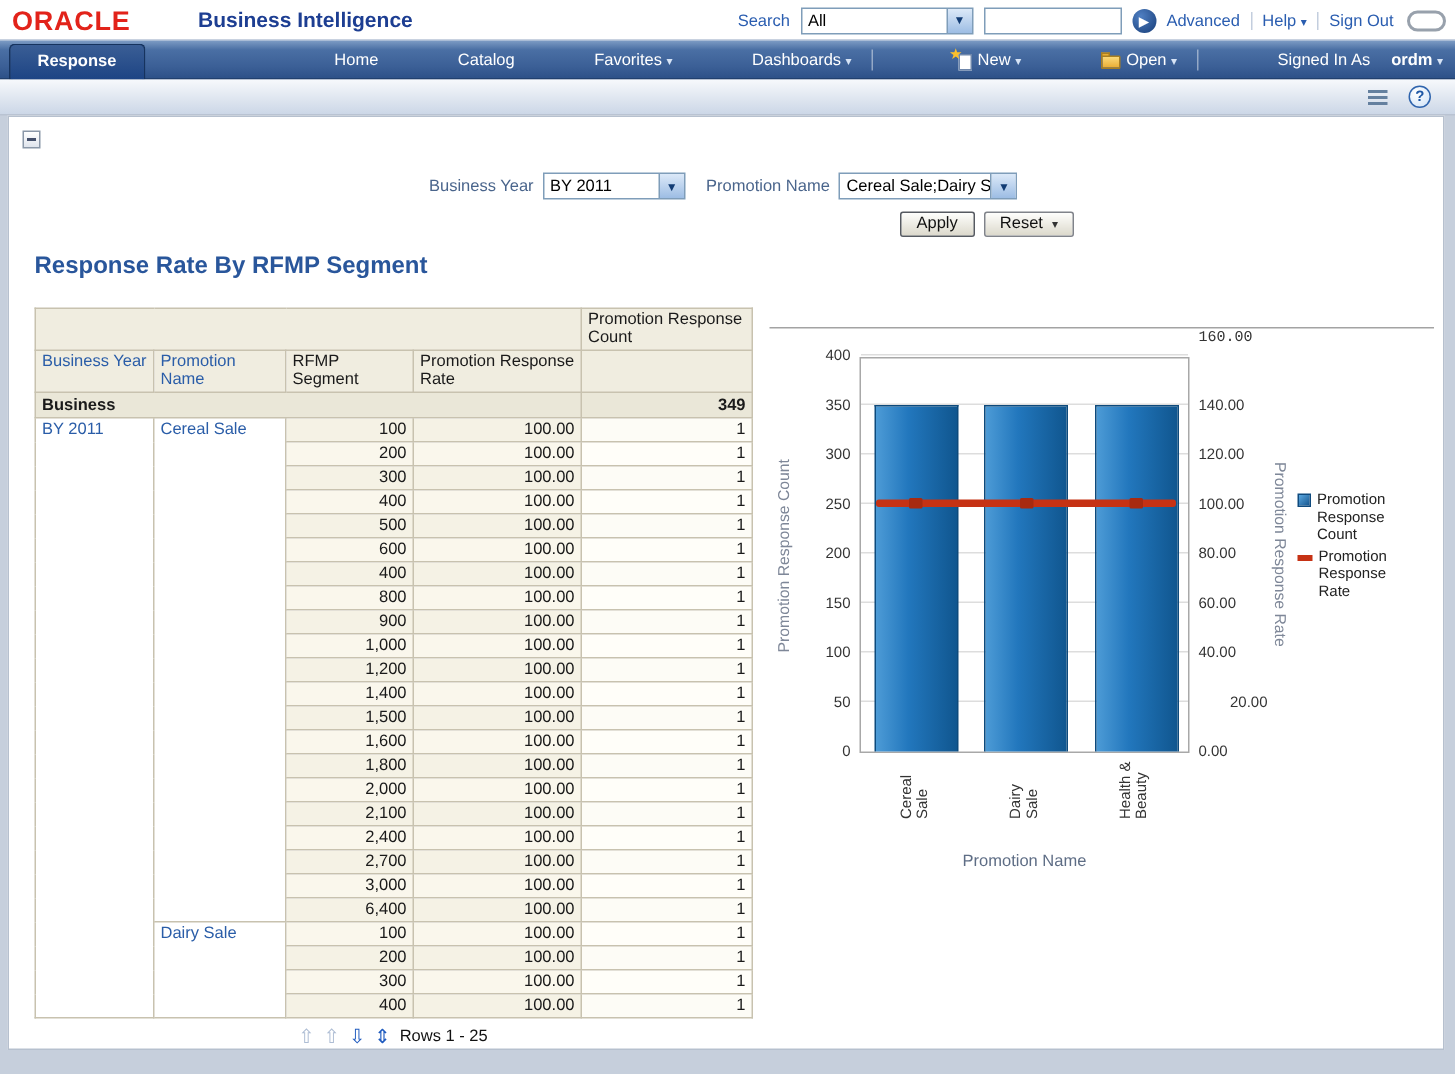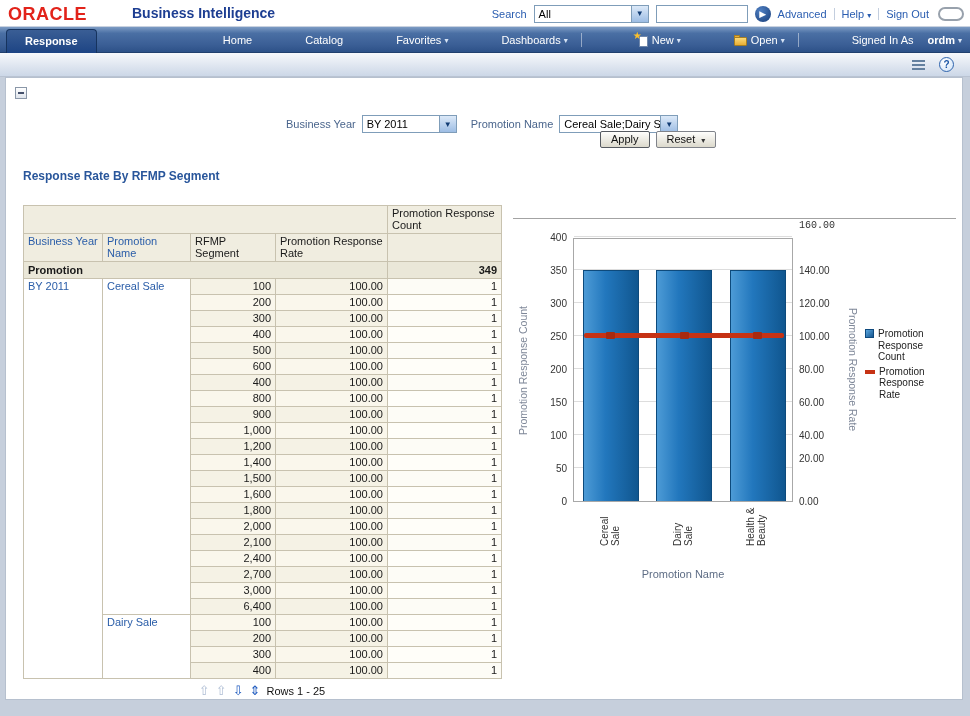--- a/index.html
+++ b/index.html
@@ -96,29 +96,29 @@
   .collapse-box {
     position: absolute; left: 9px; top: 9px; width: 12px; height: 12px;
     border: 1px solid #8a97a8; background: linear-gradient(#fff, #dfe4ec);
     display: flex; align-items: center; justify-content: center; cursor: pointer;
   }
   .collapse-box .minus { width: 6px; height: 2px; background: #44506b; }
   .prompt-row { position: absolute; left: 280px; top: 37px; display: flex; align-items: center; gap: 6px; }
   .plabel { font-size: 11px; color: #4a658c; white-space: nowrap; }
   .by-combo .combo-val { width: 76px; }
   .pn-combo .combo-val { width: 100px; }
-  .apply-row { position: absolute; left: 594px; top: 53px; display: flex; gap: 6px; }
+  .apply-row { position: absolute; left: 594px; top: 63px; display: flex; gap: 6px; }
   .btn3d {
     font-size: 11px; font-family: "Liberation Sans", sans-serif;
     padding: 1px 10px 2px; background: linear-gradient(#fefefc, #dcd9cc);
     border: 1px solid #80838a; border-radius: 2px; cursor: pointer; color: #111;
   }
   .btn3d.default { border-color: #565a61; }
   .btn3d .caret { font-size: 8px; color: #333; }
-  .section-title { position: absolute; left: 17px; top: 91px; font-size: 12px; font-weight: bold; color: #29569b; }
+  .section-title { position: absolute; left: 17px; top: 91px; font-size: 16px; font-weight: bold; color: #29569b; }
   
   .pivot-wrap { position: absolute; left: 17px; top: 127px; }
   table.pivot { border-collapse: collapse; table-layout: fixed; width: 478px; font-size: 11px; color: #1a1a1a; }
   table.pivot th, table.pivot td { border: 1px solid #c8c2af; padding: 1px 4px; overflow: hidden; }
   table.pivot thead th {
     background: #f0ede0; font-weight: normal; text-align: left; vertical-align: top;
     white-space: normal; line-height: 12px;
   }
   th.corner { height: 28px; }
   th.h2 { height: 28px; }
@@ -289,21 +289,21 @@
         <tr>
           <th class="h2 hdr-link">Business Year</th>
           <th class="h2 hdr-link">Promotion Name</th>
           <th class="h2">RFMP Segment</th>
           <th class="h2">Promotion Response Rate</th>
           <th class="h2"></th>
         </tr>
       </thead>
       <tbody id="tbody">
           <tr class="combined">
-            <td class="" colspan="4">Promotion</td>
+            <td class="" colspan="4">Business</td>
             <td class="num">349</td>
           </tr>
           <tr class="dr">
             <td class="byear" rowspan="25">BY 2011</td>
             <td class="promo" rowspan="21">Cereal Sale</td>
             <td class="seg">100</td>
             <td class="rate">100.00</td>
             <td class="cnt">1</td>
           </tr>
           <tr class="dr alt">
@@ -478,21 +478,21 @@
   <div class="tick tickL" style="top: 300px;">0</div>
       <div class="tick tickL" style="top: 267px;">50</div>
       <div class="tick tickL" style="top: 234px;">100</div>
       <div class="tick tickL" style="top: 201px;">150</div>
       <div class="tick tickL" style="top: 168px;">200</div>
       <div class="tick tickL" style="top: 135px;">250</div>
       <div class="tick tickL" style="top: 102px;">300</div>
       <div class="tick tickL" style="top: 69px;">350</div>
       <div class="tick tickL" style="top: 36px;">400</div>
       <div class="tick tickR" style="top: 300px;">0.00</div>
-      <div class="tick tickR" style="top: 257px;">20.00</div>
+      <div class="tick tickR" style="top: 267px; text-align: right;">20.00</div>
       <div class="tick tickR" style="top: 234px;">40.00</div>
       <div class="tick tickR" style="top: 201px;">60.00</div>
       <div class="tick tickR" style="top: 168px;">80.00</div>
       <div class="tick tickR" style="top: 135px;">100.00</div>
       <div class="tick tickR" style="top: 102px;">120.00</div>
       <div class="tick tickR" style="top: 69px;">140.00</div>
       <div class="tick tickR" style="top: 24px; font-family: Liberation Mono, monospace;">160.00</div>
       <div class="xlab" style="left: 68.6667px;">
         <span>Cereal Sale</span>
       </div>

